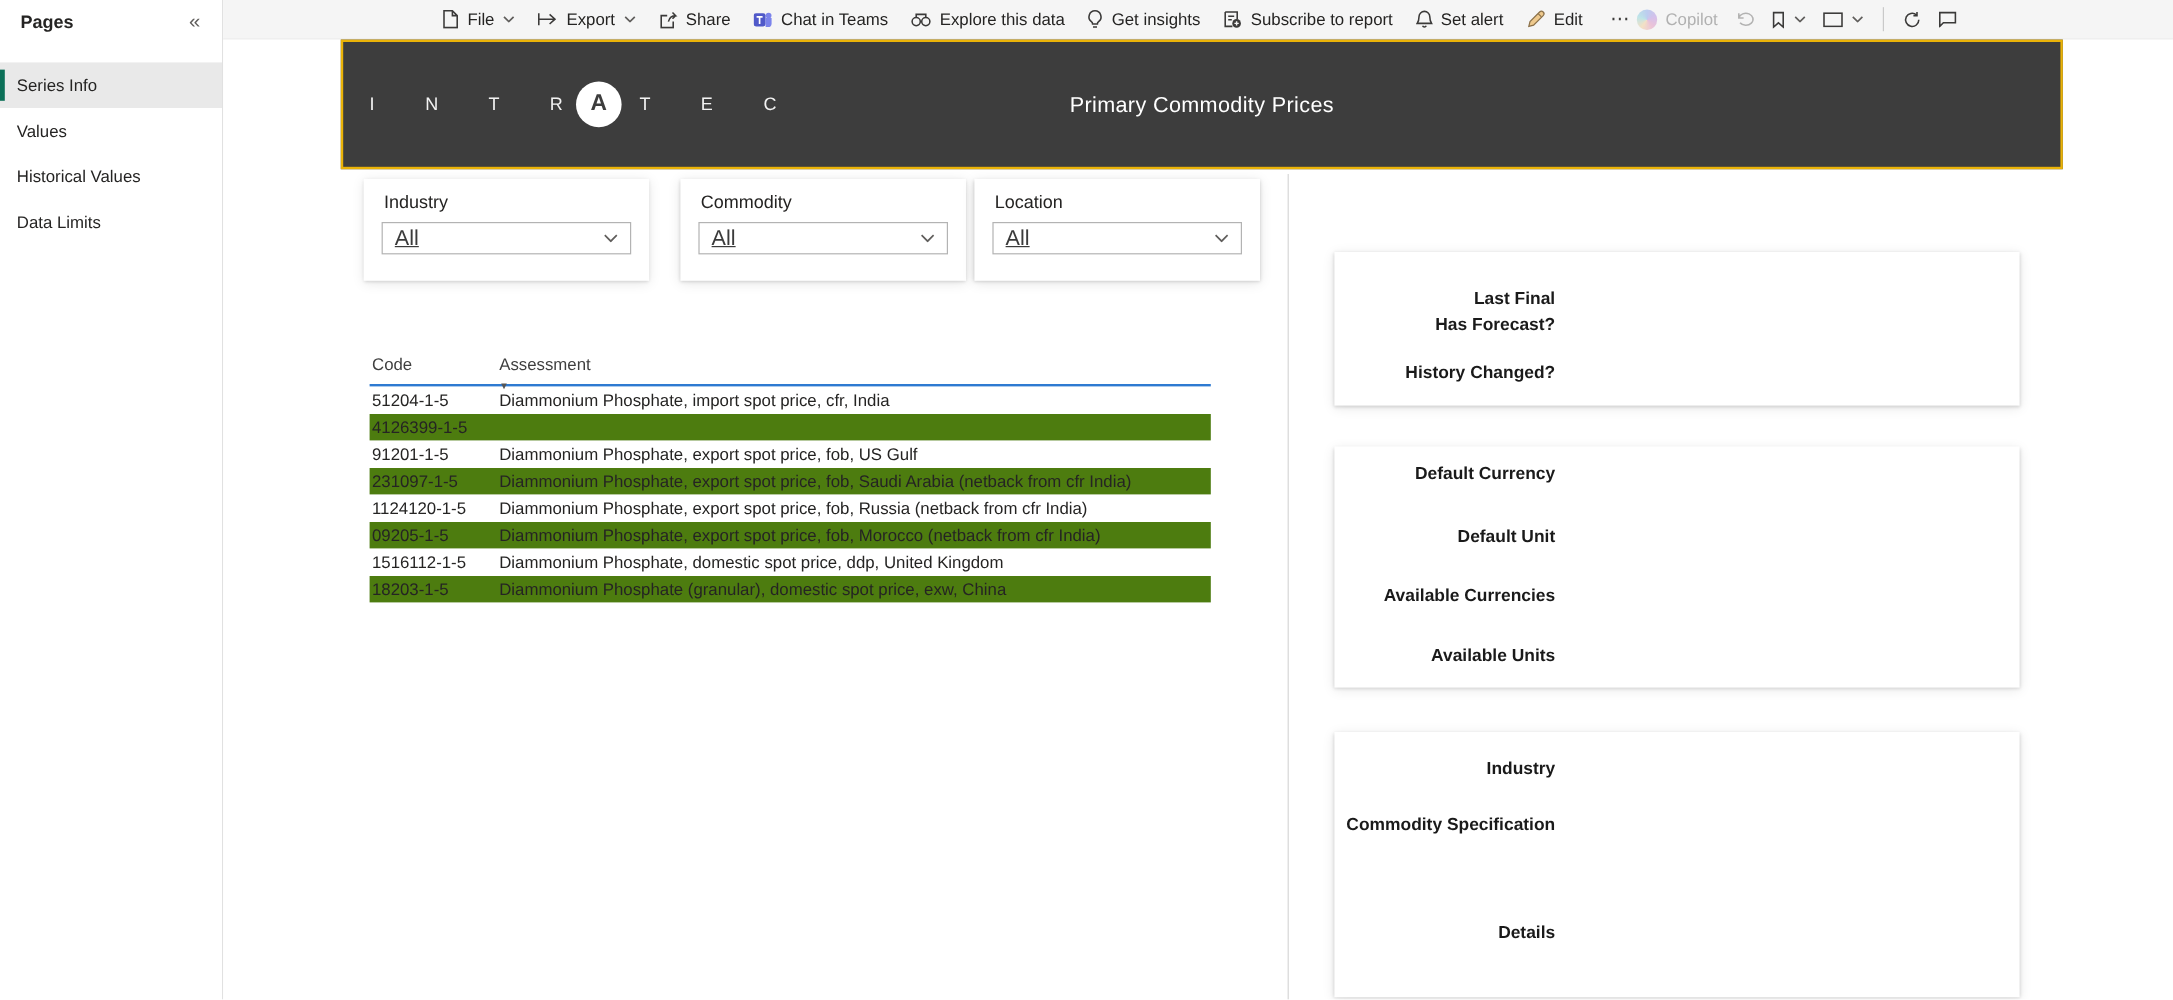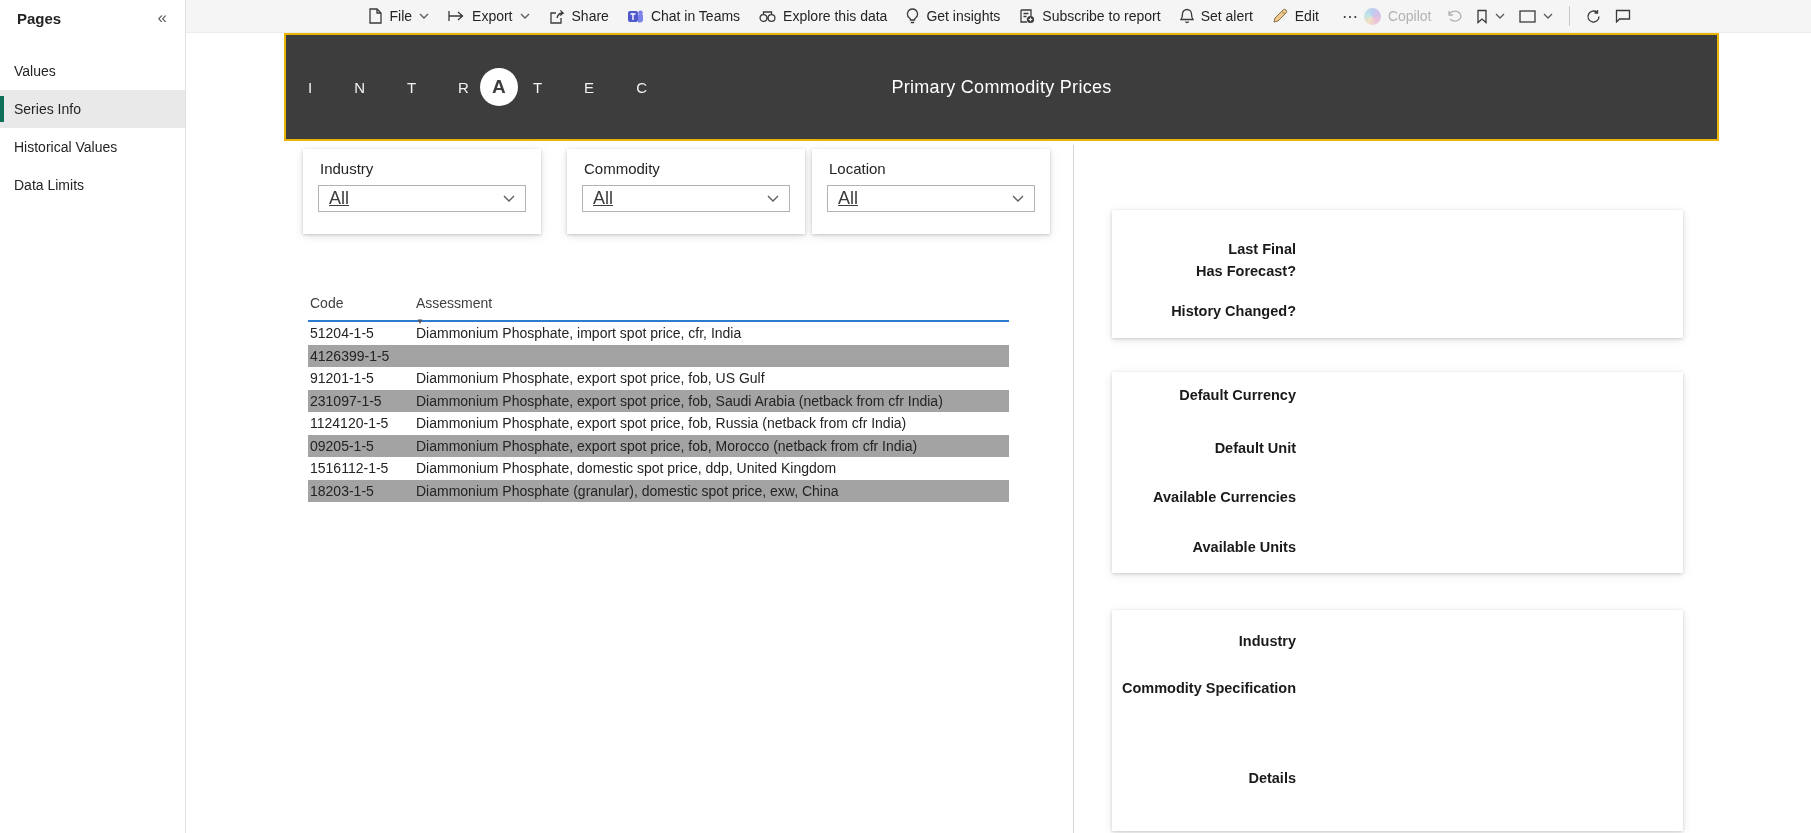--- a/index.html
+++ b/index.html
@@ -59,21 +59,21 @@
   .filter-value { font-size:18px; color:#3b3b3b;text-decoration:underline; }
 
   
   .data-table { position:absolute; left:122px; top:258px; width:701px; font-size:14px; }
   .t-head { display:flex; height:20px; padding-top:4px; color:#3f3f3f; }
   .t-caret-row { display:flex; height:11px; border-bottom:2px solid #2e7ad1; }
   .caret { font-size:8px; color:#555; line-height:8px; }
   .col-code { width:108px; padding-left:2px; flex:0 0 108px; }
   .col-assess { flex:1; }
   .t-row { display:flex; align-items:center; height:22.5px; color:#252423; cursor:default; }
-  .t-row.alt { background:#a3a3a3; }
+  .t-row.alt { background:#4d7c0f; }
 
   
   .v-divider { position:absolute; left:887px; top:112px; width:1px; height:688px; background:#d6d6d6; }
   .panel-card { position:absolute; left:926px; width:571px; background:#fff;
     box-shadow:0 1px 3px rgba(0,0,0,.16), 0 2px 10px rgba(0,0,0,.09); }
   .pc-a { top:177px; height:128px; }
   .pc-b { top:339px; height:201px; }
   .pc-c { top:577px; height:221px; }
   .p-label { position:absolute; left:0; width:184px; text-align:right; font-size:14.5px; font-weight:700; color:#1a1a1a; line-height:18px; }
   .a1{top:14px;margin-top:16px;} .a2{top:52px;} .a3{top:92px;}
@@ -84,25 +84,25 @@
 <body>
 
 <div class="app">
 
   <aside class="sidebar">
     <div class="sidebar-header">
       <span class="pages-title">Pages</span>
       <span class="collapse">«</span>
     </div>
     <nav class="page-list">
+      <div class="page-item selected">
+        <span>Series Info</span>
+      </div>
       <div class="page-item">
         <span>Values</span>
-      </div>
-      <div class="page-item selected">
-        <span>Series Info</span>
       </div>
       <div class="page-item">
         <span>Historical Values</span>
       </div>
       <div class="page-item">
         <span>Data Limits</span>
       </div>
     </nav>
   </aside>
 

